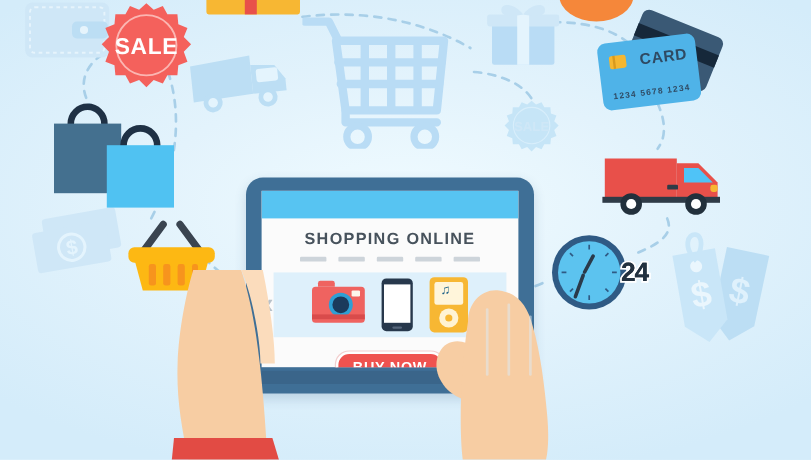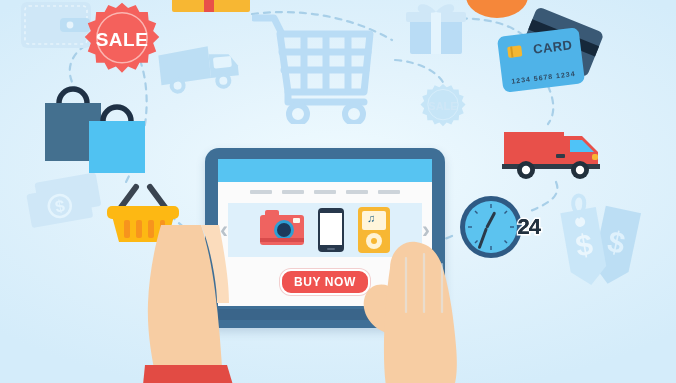--- a/index.html
+++ b/index.html
@@ -294,20 +294,21 @@
     <div class="hand-h"></div>
     <div class="hand-m"></div>
     <div class="badge24">24</div>
     <div class="badge24-top">24</div>
   </div>
 
   <div class="abs" id="tablet">
     <div class="tab-frame"></div>
     <div class="tab-screen">
       <div class="scr-header"></div>
+      <div class="scr-title">SHOPPING ONLINE</div>
       <div class="scr-dashes">
         <i></i>
         <i></i>
         <i></i>
         <i></i>
         <i></i>
       </div>
       <div class="scr-carousel">
         <div class="arrow left">‹</div>
 

